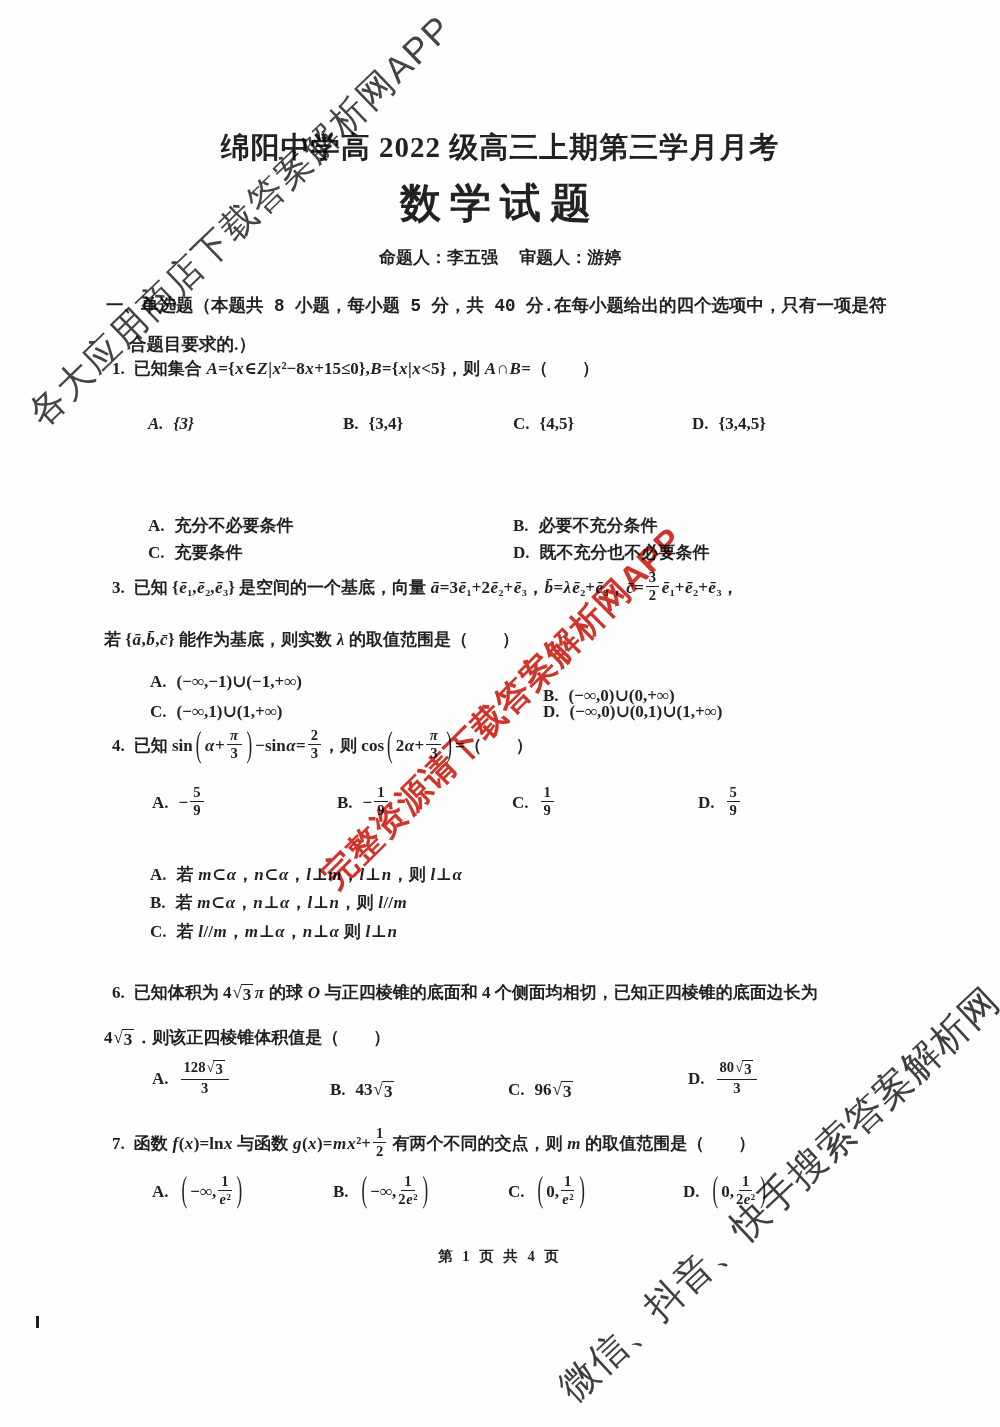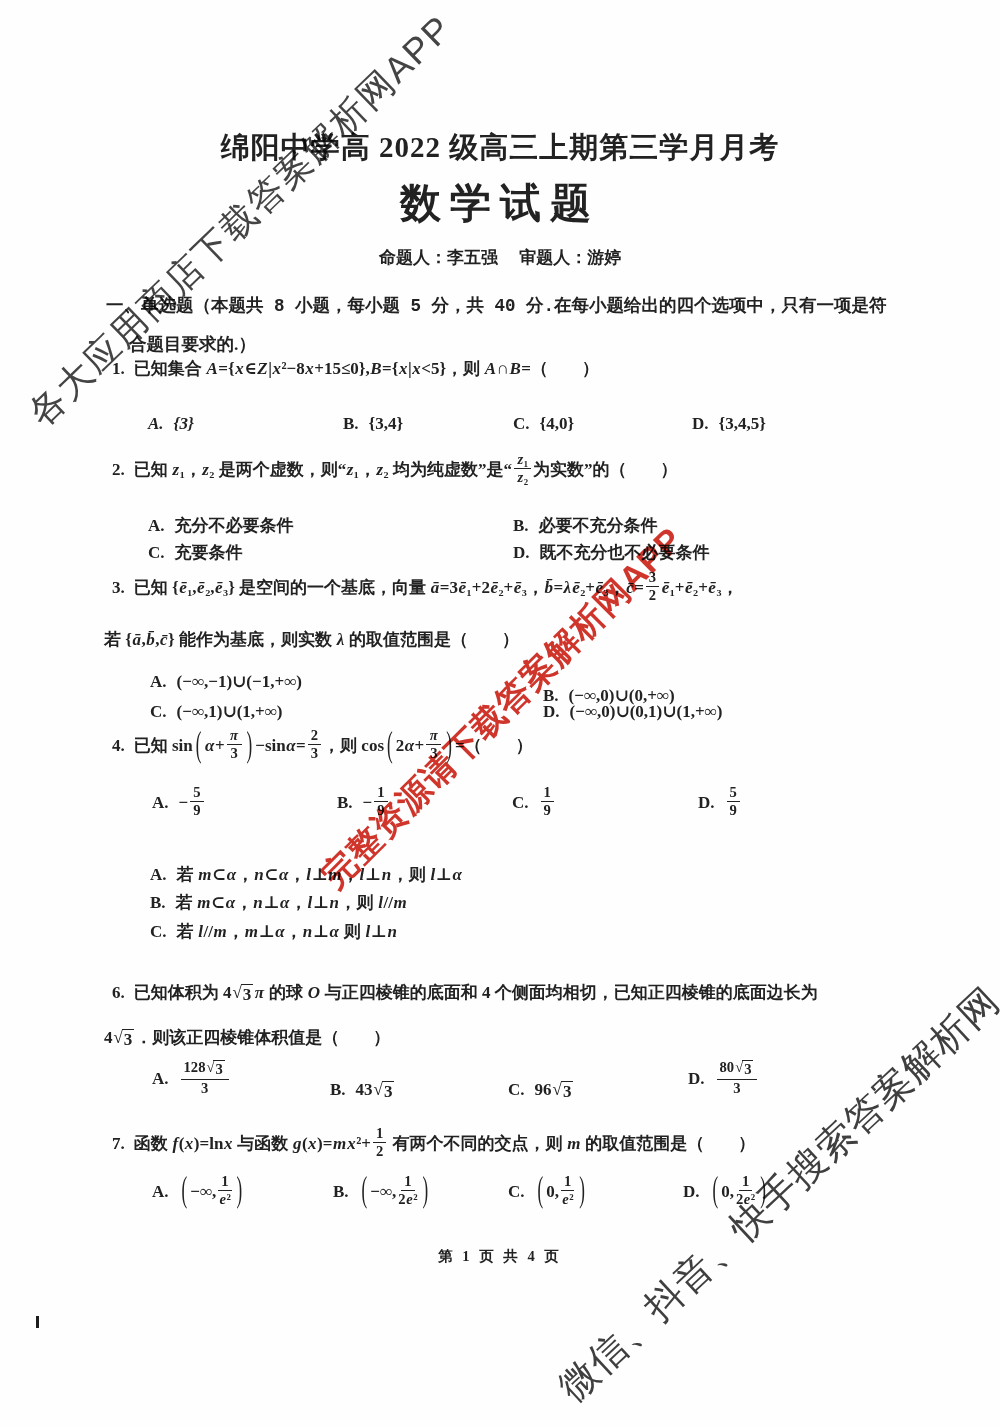--- a/index.html
+++ b/index.html
@@ -52,29 +52,23 @@
   <div class="abs byline">命题人：李五强　 审题人：游婷</div>
 
   <div class="abs sec" style="left:106px;top:293px;font-family:Liberation Mono, monospace;">一、单选题（本题共 8 小题，每小题 5 分，共 40 分.在每小题给出的四个选项中，只有一项是符</div>
   <div class="abs sec" style="left:129px;top:332px;text-align:center;">合题目要求的.）</div>
 
   <div class="abs stem" style="left:112px;top:358px;">
     <span class="qnum">1.</span><span>已知集合 <i>A</i>={<i>x</i>∈<i>Z</i>|<i>x</i>²−8<i>x</i>+15≤0},<i>B</i>={<i>x</i>|<i>x</i>&lt;5}，则 <i>A</i>∩<i>B</i>=（　　）</span>
   </div>
   <div class="abs opt" style="left:148px;top:414px;font-style:italic;"><span class="olabel">A.</span><span>{3}</span></div>
   <div class="abs opt" style="left:343px;top:414px;"><span class="olabel">B.</span><span>{3,4}</span></div>
-  <div class="abs opt" style="left:513px;top:414px;"><span class="olabel">C.</span><span>{4,0}</span></div>
+  <div class="abs opt" style="left:513px;top:414px;"><span class="olabel">C.</span><span>{4,5}</span></div>
   <div class="abs opt" style="left:692px;top:414px;"><span class="olabel">D.</span><span>{3,4,5}</span></div>
 
-  <div class="abs stem" style="left:112px;top:454px;">
-    <span class="qnum">2.</span><span>已知 <i>z</i>₁，<i>z</i>₂ 是两个虚数，则“<i>z</i>₁，<i>z</i>₂ 均为纯虚数”是“<span class="frac">
-          <span class="fn"><i>z</i>₁</span>
-          <span class="fd"><i>z</i>₂</span>
-        </span>为实数”的（　　）</span>
-  </div>
   <div class="abs opt" style="left:148px;top:514px;"><span class="olabel">A.</span><span>充分不必要条件</span></div>
   <div class="abs opt" style="left:513px;top:514px;"><span class="olabel">B.</span><span>必要不充分条件</span></div>
   <div class="abs opt" style="left:148px;top:541px;"><span class="olabel">C.</span><span>充要条件</span></div>
   <div class="abs opt" style="left:513px;top:541px;"><span class="olabel">D.</span><span>既不充分也不必要条件</span></div>
 
   <div class="abs stem" style="left:112px;top:572px;">
     <span class="qnum">3.</span><span>已知 {<i>ē</i>₁,<i>ē</i>₂,<i>ē</i>₃} 是空间的一个基底，向量 <i>ā</i>=3<i>ē</i>₁+2<i>ē</i>₂+<i>ē</i>₃，<i>b̄</i>=<i>λ</i><i>ē</i>₂+<i>ē</i>₃，<i>c̄</i>=<span class="frac">
           <span class="fn">3</span>
           <span class="fd">2</span>
         </span><i>ē</i>₁+<i>ē</i>₂+<i>ē</i>₃，</span>

